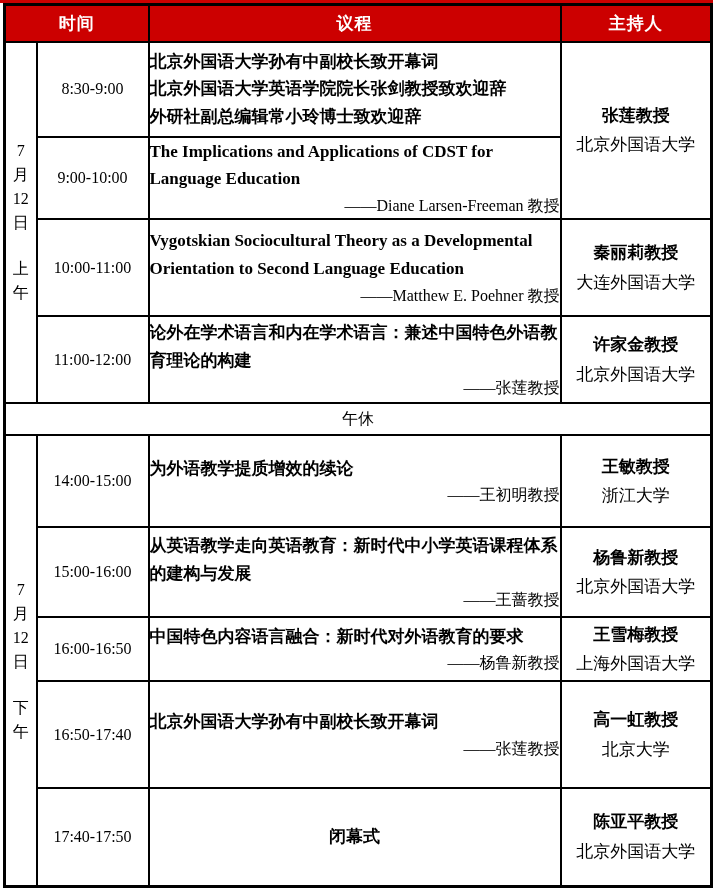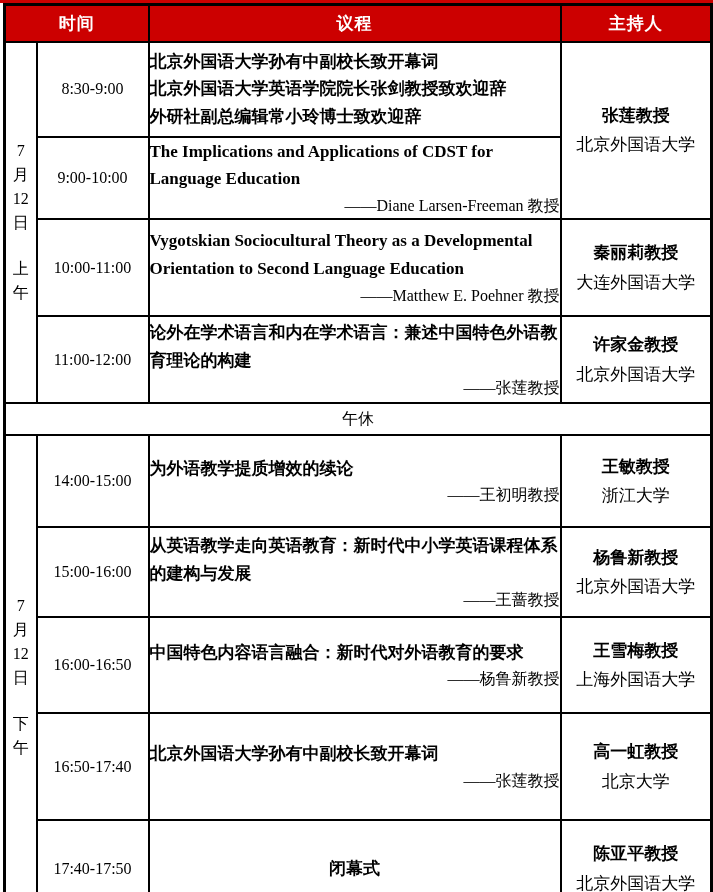--- a/index.html
+++ b/index.html
@@ -23,21 +23,21 @@
     text-align:center; letter-spacing:1px;
   }
   
   col.c-date { width:32px; }
   col.c-time { width:112px; }
   col.c-agenda { width:412px; }
   col.c-host { width:151px; }
   
   tr.r1 { height:95px; } tr.r2 { height:80px; } tr.r3 { height:97px; }
   tr.r4 { height:87px; } tr.rl { height:32px;border-radius:16px; }
-  tr.r5 { height:92px; } tr.r6 { height:90px; } tr.r7 { height:96px; }
+  tr.r5 { height:92px; } tr.r6 { height:90px; } tr.r7 { height:64px; }
   tr.r8 { height:107px; } tr.r9 { height:98px; }
   
   td.date { text-align:center; font-size:16px; }
   .vdate { white-space:pre-line; line-height:1.5; text-align:center; }
   .vdate.period { margin-top:22px; }
   td.time { text-align:center; font-size:16px; white-space:nowrap; }
   td.agenda { padding:6px 10px 6px 13px; font-size:17px; line-height:1.62; }
   td.agenda .title { font-weight:bold; text-align:left; }
   td.agenda .speaker { font-weight:normal; text-align:right; font-size:16px; }
   td.agenda.center-only { text-align:center; }

